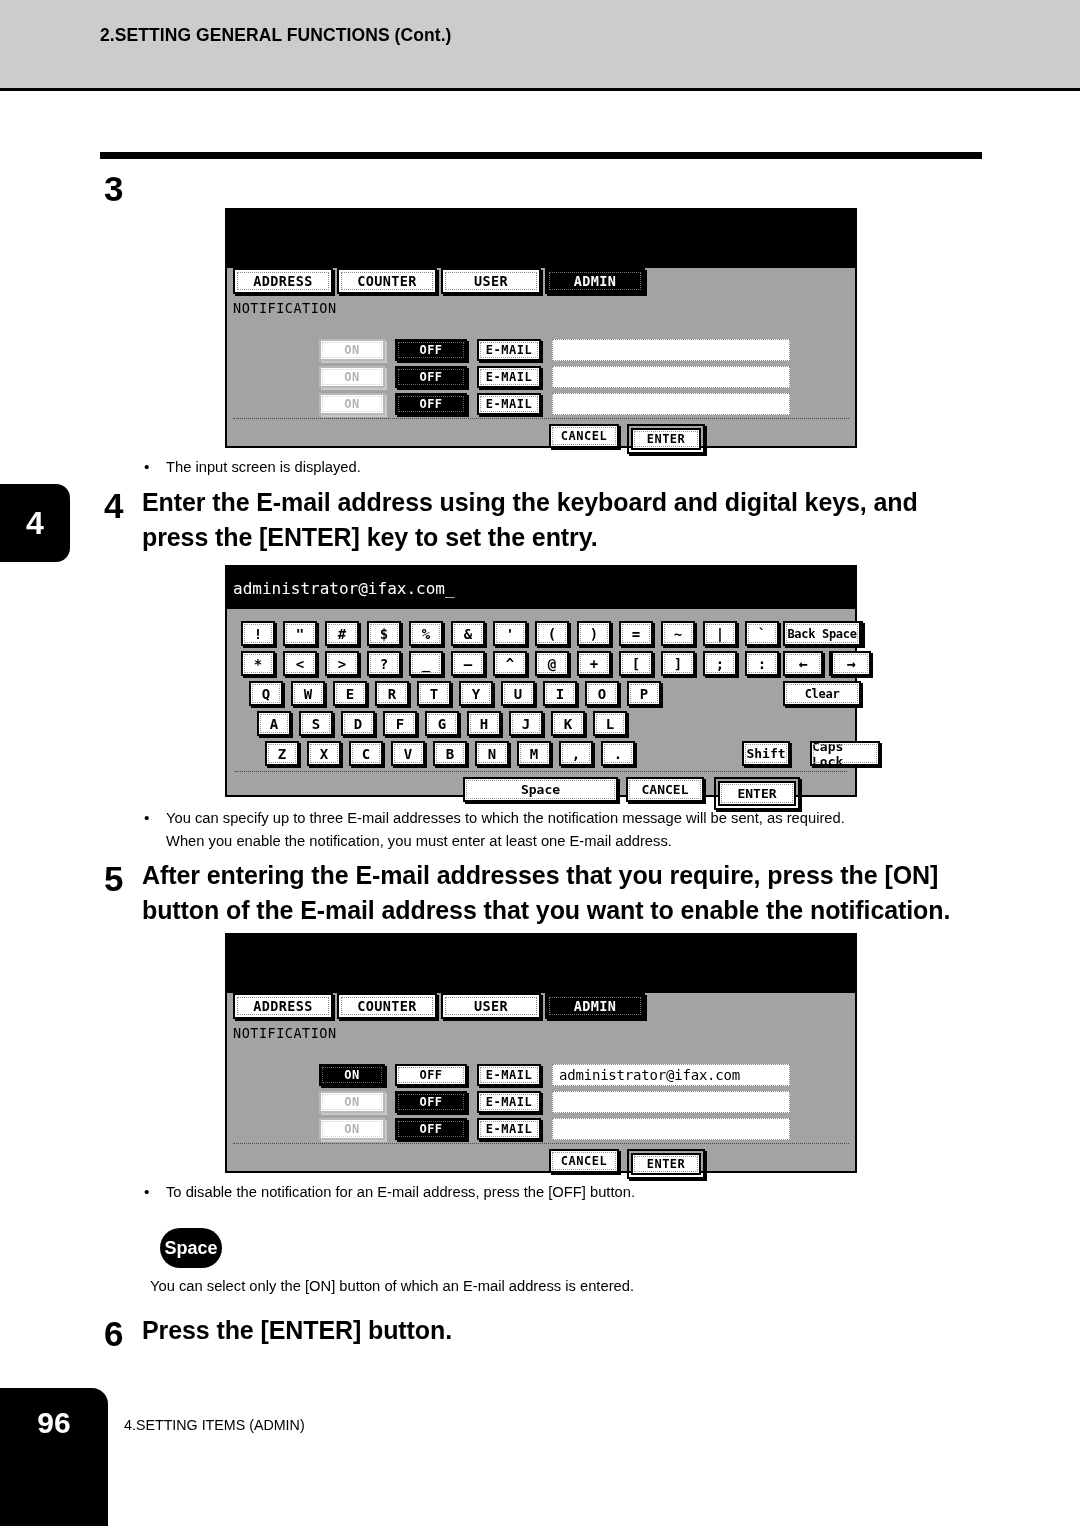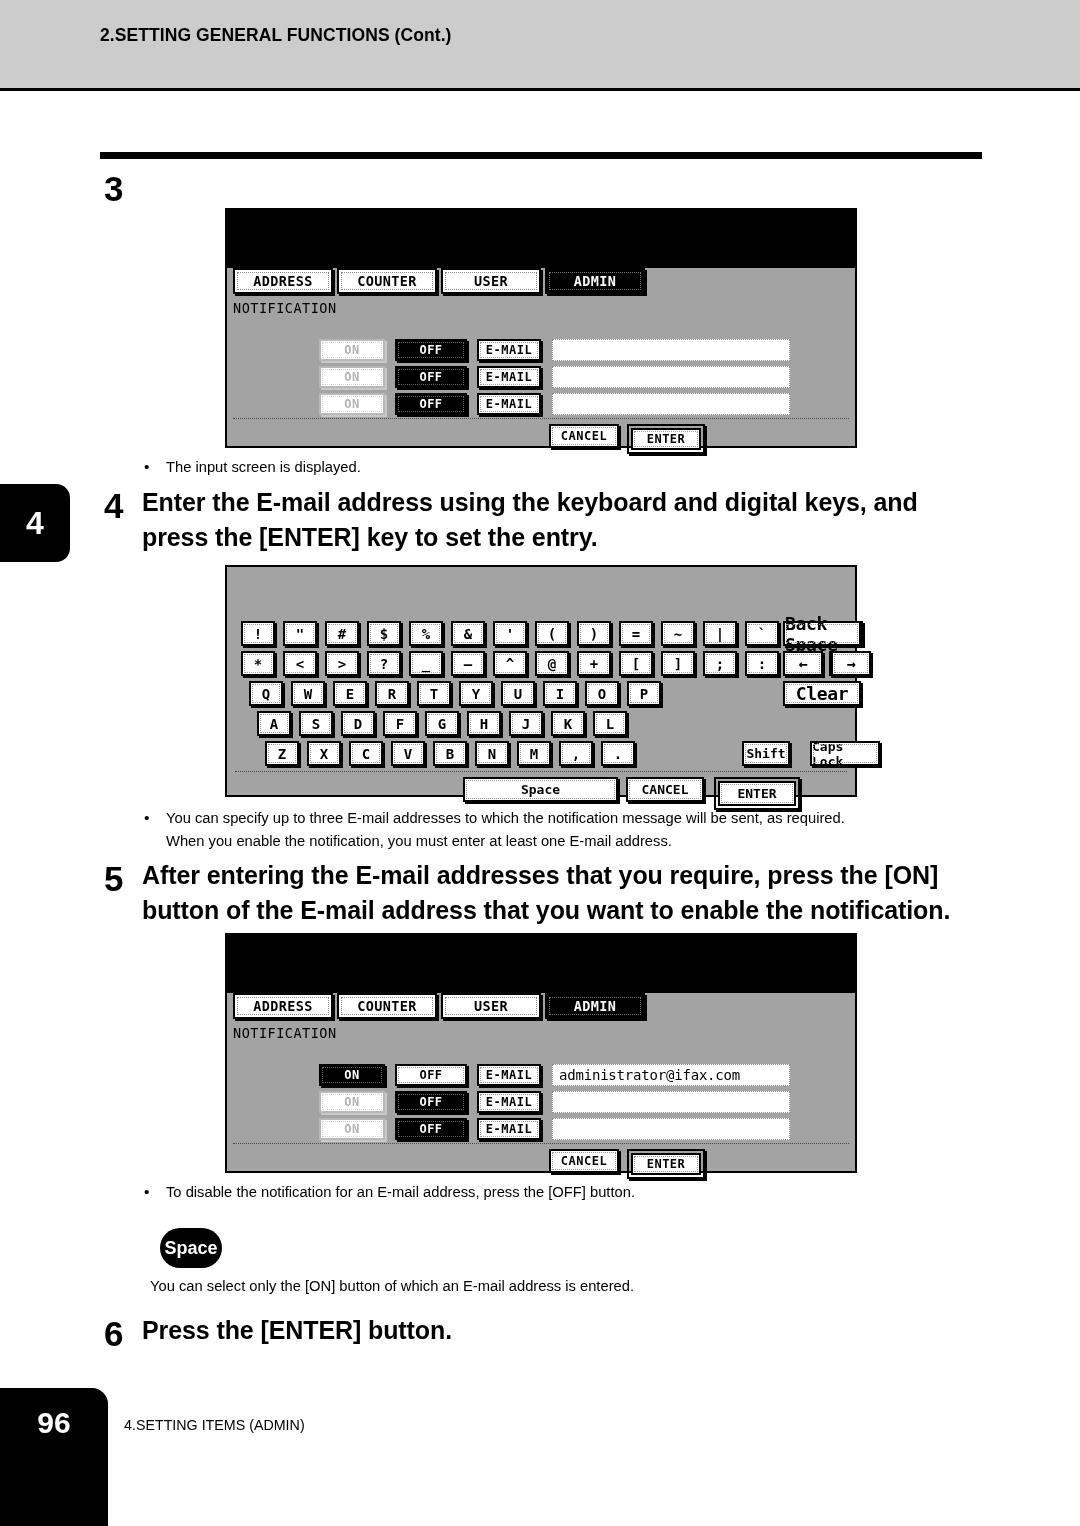--- a/index.html
+++ b/index.html
@@ -184,21 +184,21 @@
     display: flex; align-items: center; justify-content: center;
     font-family: "DejaVu Sans Mono", monospace;
     font-size: 14px; font-weight: 700; color: #000;
     box-shadow: 2px 2px 0 #000;
     margin-right: 8px;
   }
   .key::before {
     content: ""; position: absolute; left: 1px; right: 1px; top: 1px; bottom: 1px;
     border: 1px dotted #9a9a9a; pointer-events: none;
   }
-  .key.wide { width: 78px; font-size: 18px; letter-spacing: -0.3px; }
+  .key.wide { width: 78px; font-size: 12px; letter-spacing: -0.3px; }
   .key.arrow { width: 40px; font-size: 15px; }
   .key.space { width: 155px; font-size: 13px; }
   .key.act { width: 78px; font-size: 13px; }
   .key.last { margin-right: 0; }
 </style>
 </head>
 <body>
 
 <div class="page">
 
@@ -304,20 +304,21 @@
     <span class="dot">•</span>
     <span class="btxt">The input screen is displayed.</span>
   </div>
 
   <div class="step" style="left:104px; top:485px; width:880px;">
     <div class="step-num">4</div>
     <div class="step-text">Enter the E-mail address using the keyboard and digital keys, and press the [ENTER] key to set the entry.</div>
   </div>
 
   <div class="lcd" style="left:225px; top:565px; width:632px; height:232px;">
+    <div class="kb-input">administrator@ifax.com_</div>
 
     <div class="kb-body">
 
       <div class="kbrow" style="left:14px; top:12px;">
         <div class="key">!</div>
         <div class="key">"</div>
         <div class="key">#</div>
         <div class="key">$</div>
         <div class="key">%</div>
         <div class="key">&amp;</div>

